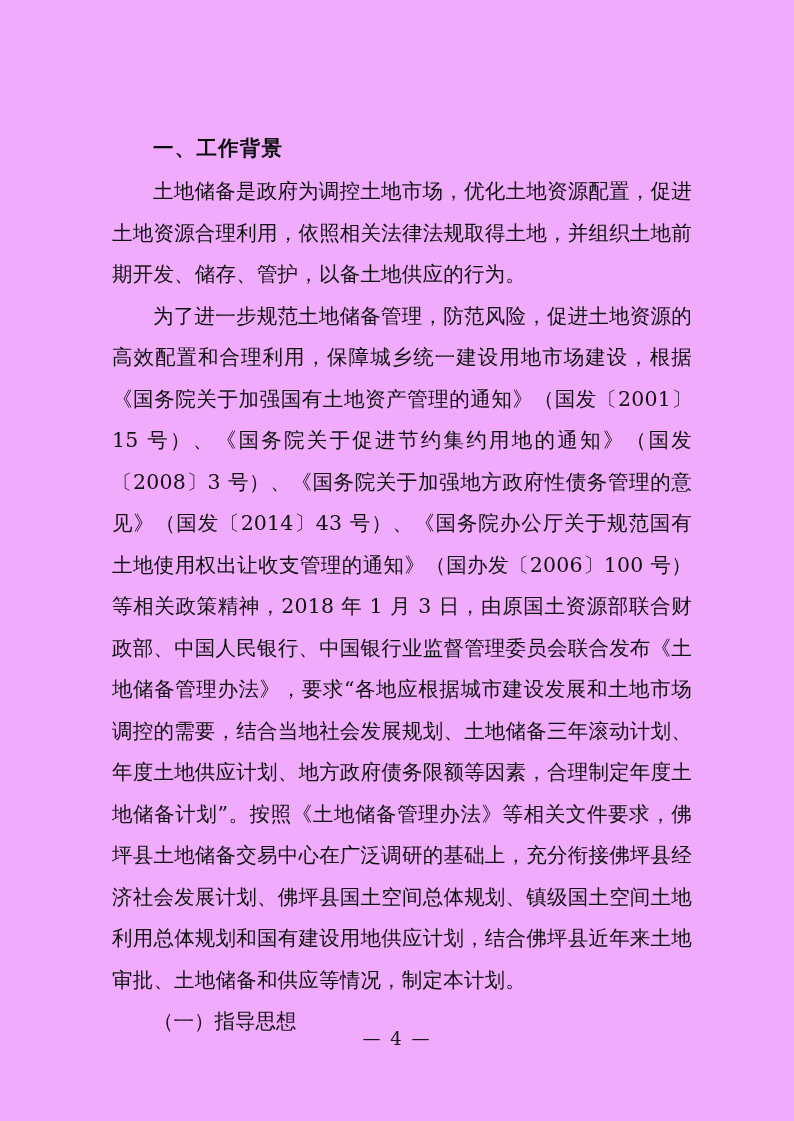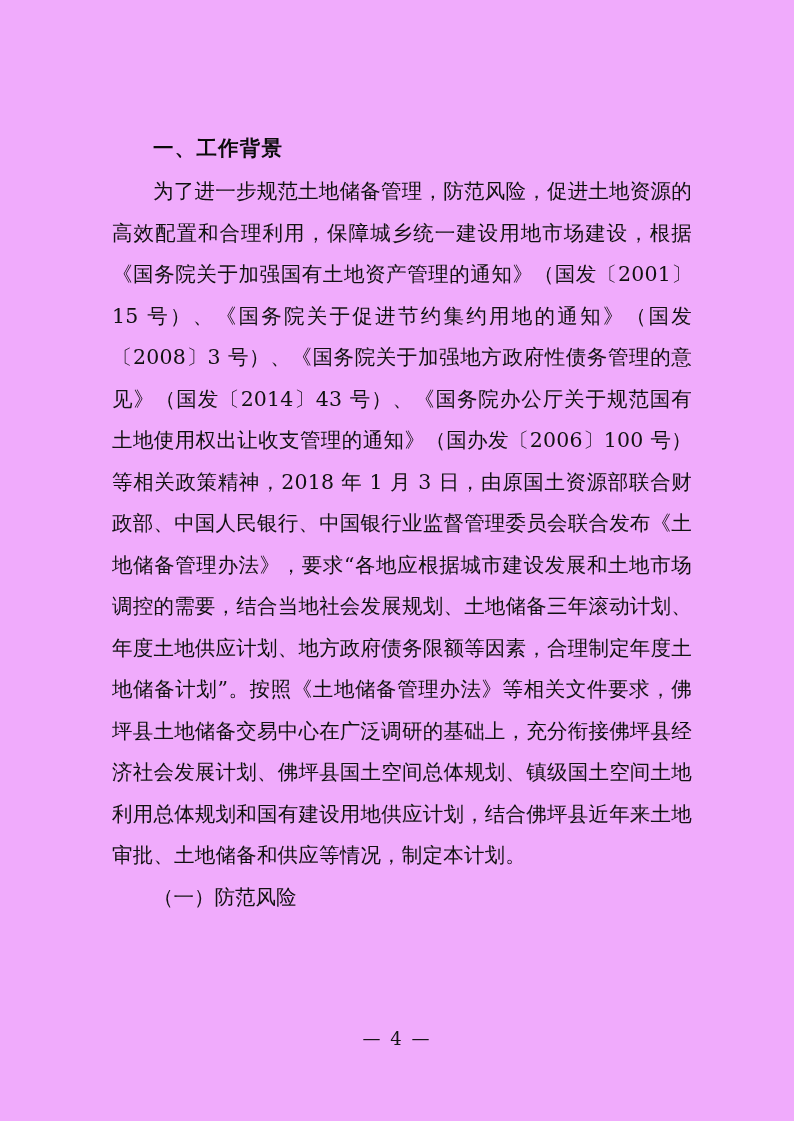--- a/index.html
+++ b/index.html
@@ -74,24 +74,25 @@
   }
 </style>
 </head>
 <body>
 
 <div class="page">
   <div class="content">
 
     <h2 class="heading">一、工作背景</h2>
 
+    <p class="para">土地储备是政府为调控土地市场，优化土地资源配置，促进土地资源合理利用，依照相关法律法规取得土地，并组织土地前期开发、储存、管护，以备土地供应的行为。</p>
 
     <p class="para">为了进一步规范土地储备管理，防范风险，促进土地资源的高效配置和合理利用，保障城乡统一建设用地市场建设，根据《国务院关于加强国有土地资产管理的通知》（国发〔2001〕15 号）、《国务院关于促进节约集约用地的通知》（国发〔2008〕3 号）、《国务院关于加强地方政府性债务管理的意见》（国发〔2014〕43 号）、《国务院办公厅关于规范国有土地使用权出让收支管理的通知》（国办发〔2006〕100 号）等相关政策精神，2018 年 1 月 3 日，由原国土资源部联合财政部、中国人民银行、中国银行业监督管理委员会联合发布《土地储备管理办法》，要求“各地应根据城市建设发展和土地市场调控的需要，结合当地社会发展规划、土地储备三年滚动计划、年度土地供应计划、地方政府债务限额等因素，合理制定年度土地储备计划”。按照《土地储备管理办法》等相关文件要求，佛坪县土地储备交易中心在广泛调研的基础上，充分衔接佛坪县经济社会发展计划、佛坪县国土空间总体规划、镇级国土空间土地利用总体规划和国有建设用地供应计划，结合佛坪县近年来土地审批、土地储备和供应等情况，制定本计划。</p>
 
 
-    <p class="subhead">（一）防范风险</p>
+    <p class="subhead">（一）指导思想</p>
 
   </div>
 
   <div class="footer">
     <span class="pagenum-inner">— 4 —</span>
   </div>
 </div>
 
 </body></html>

